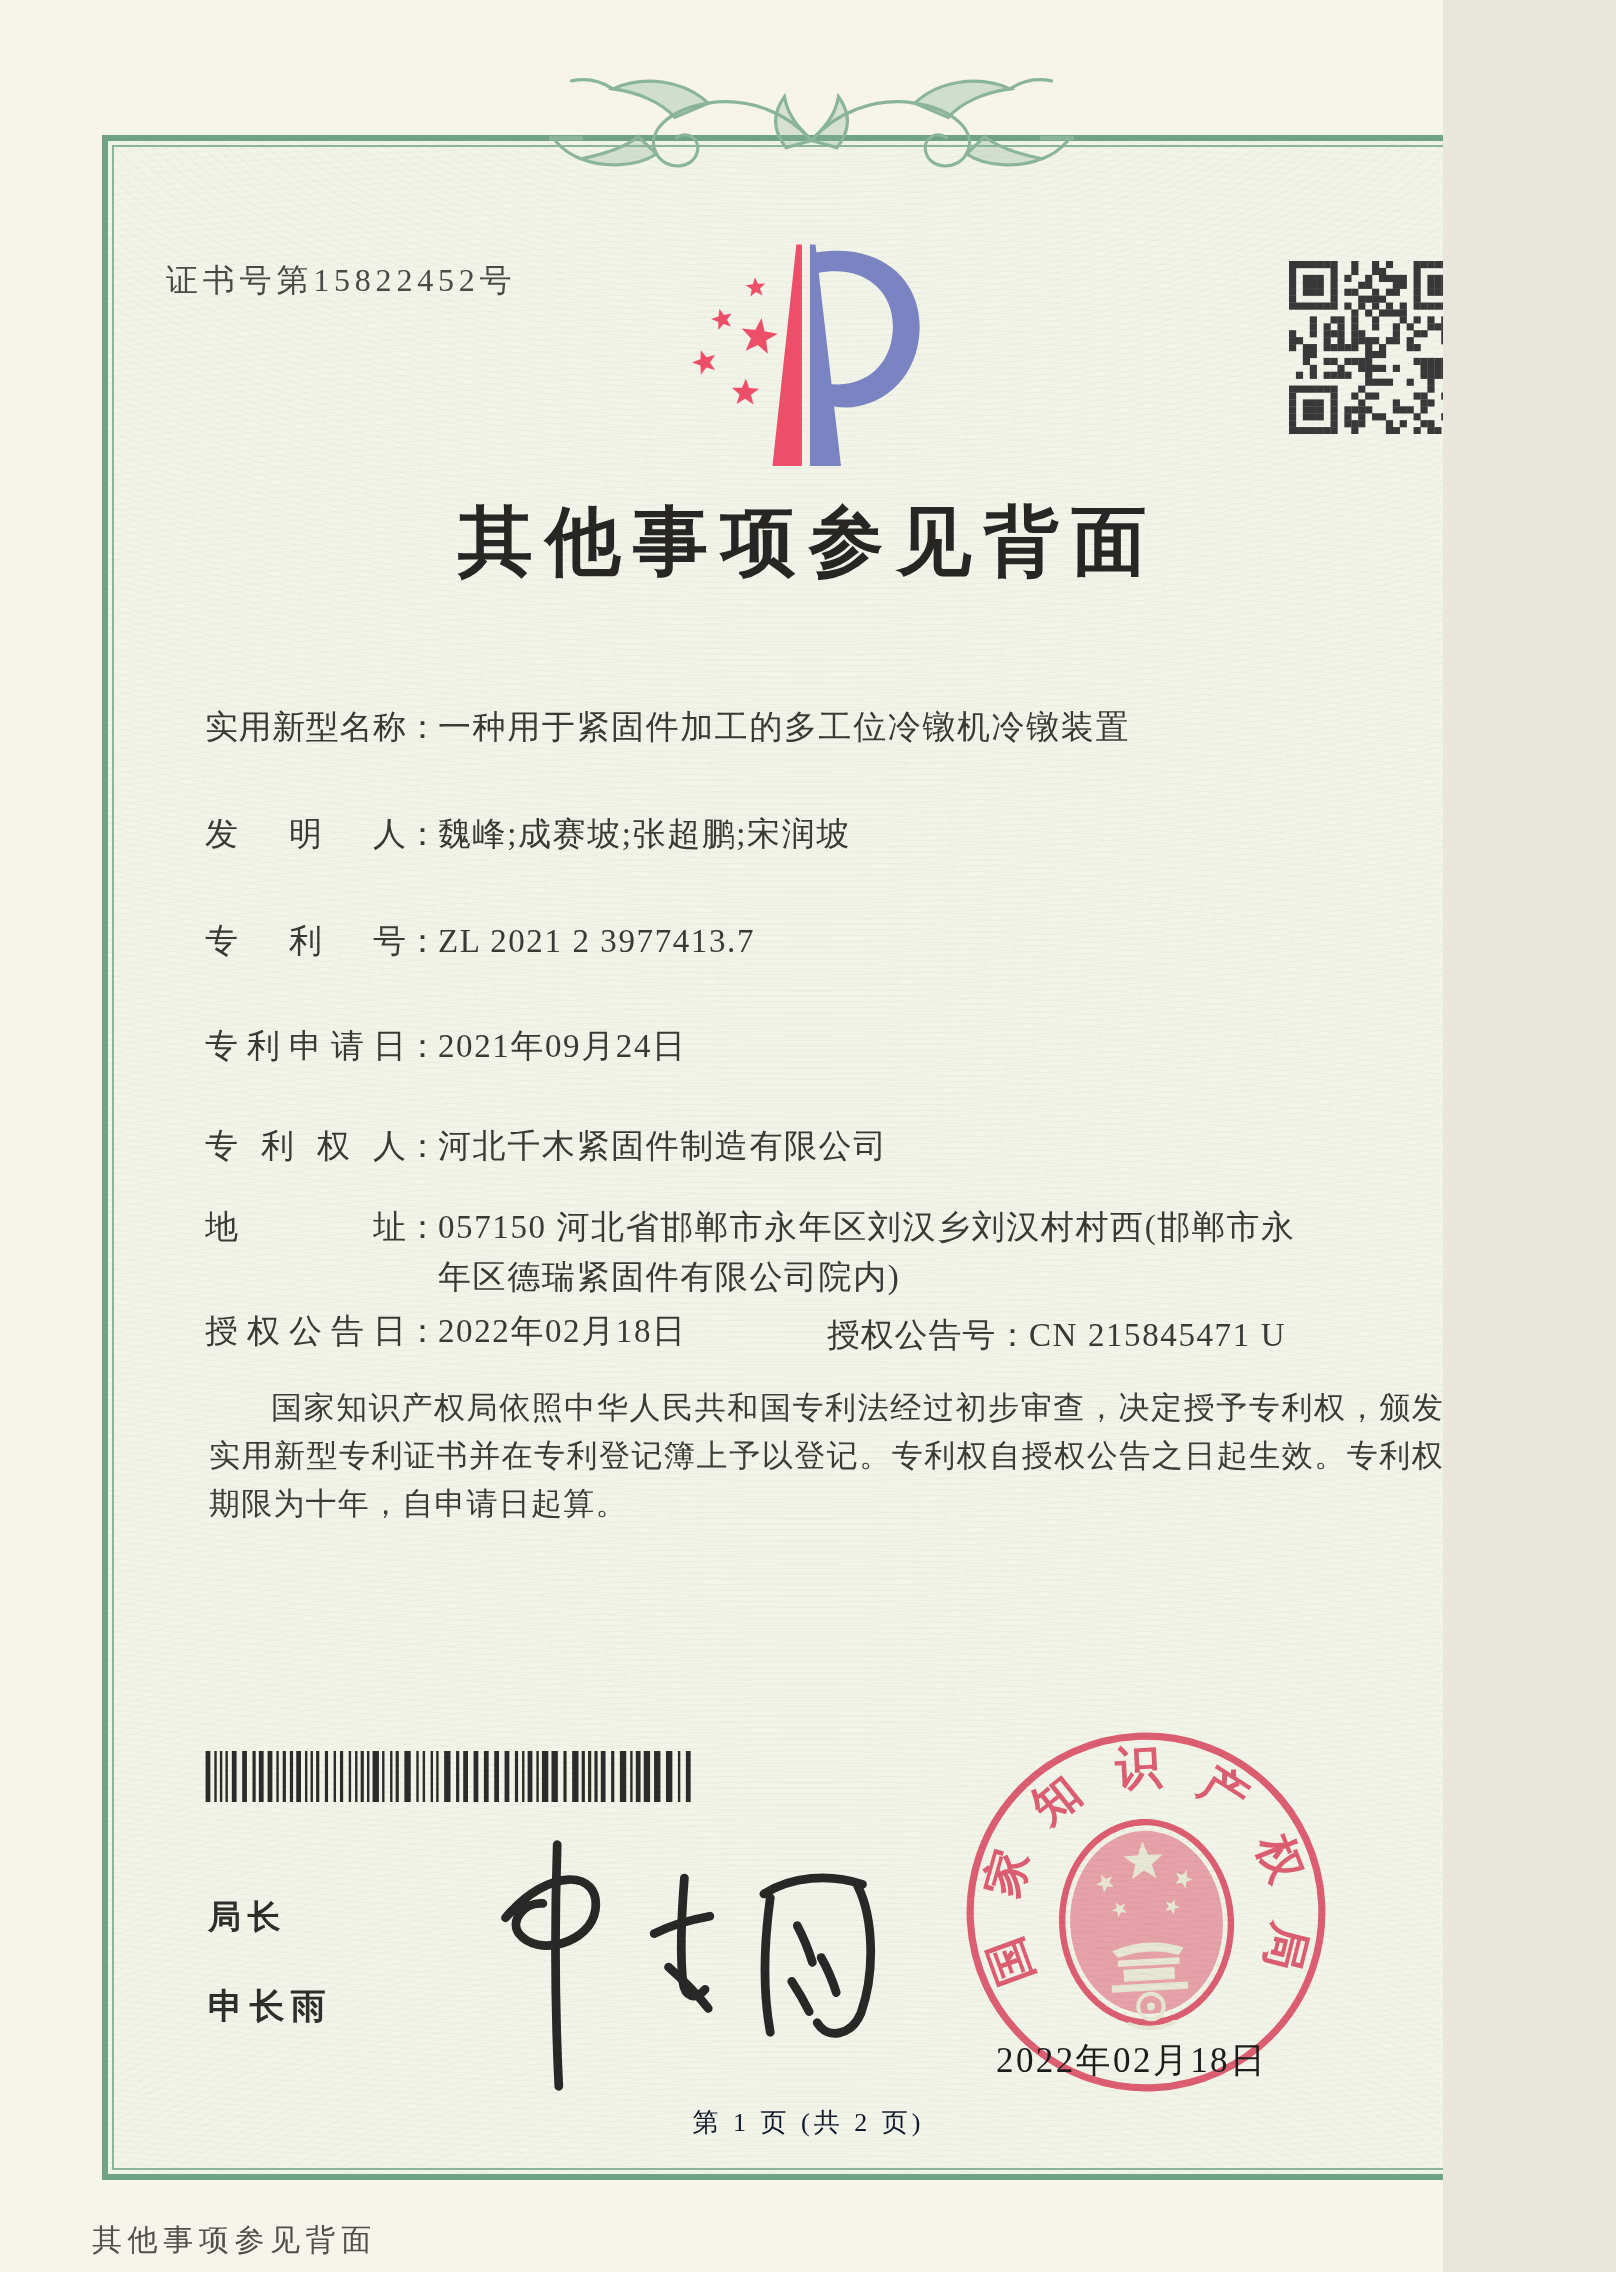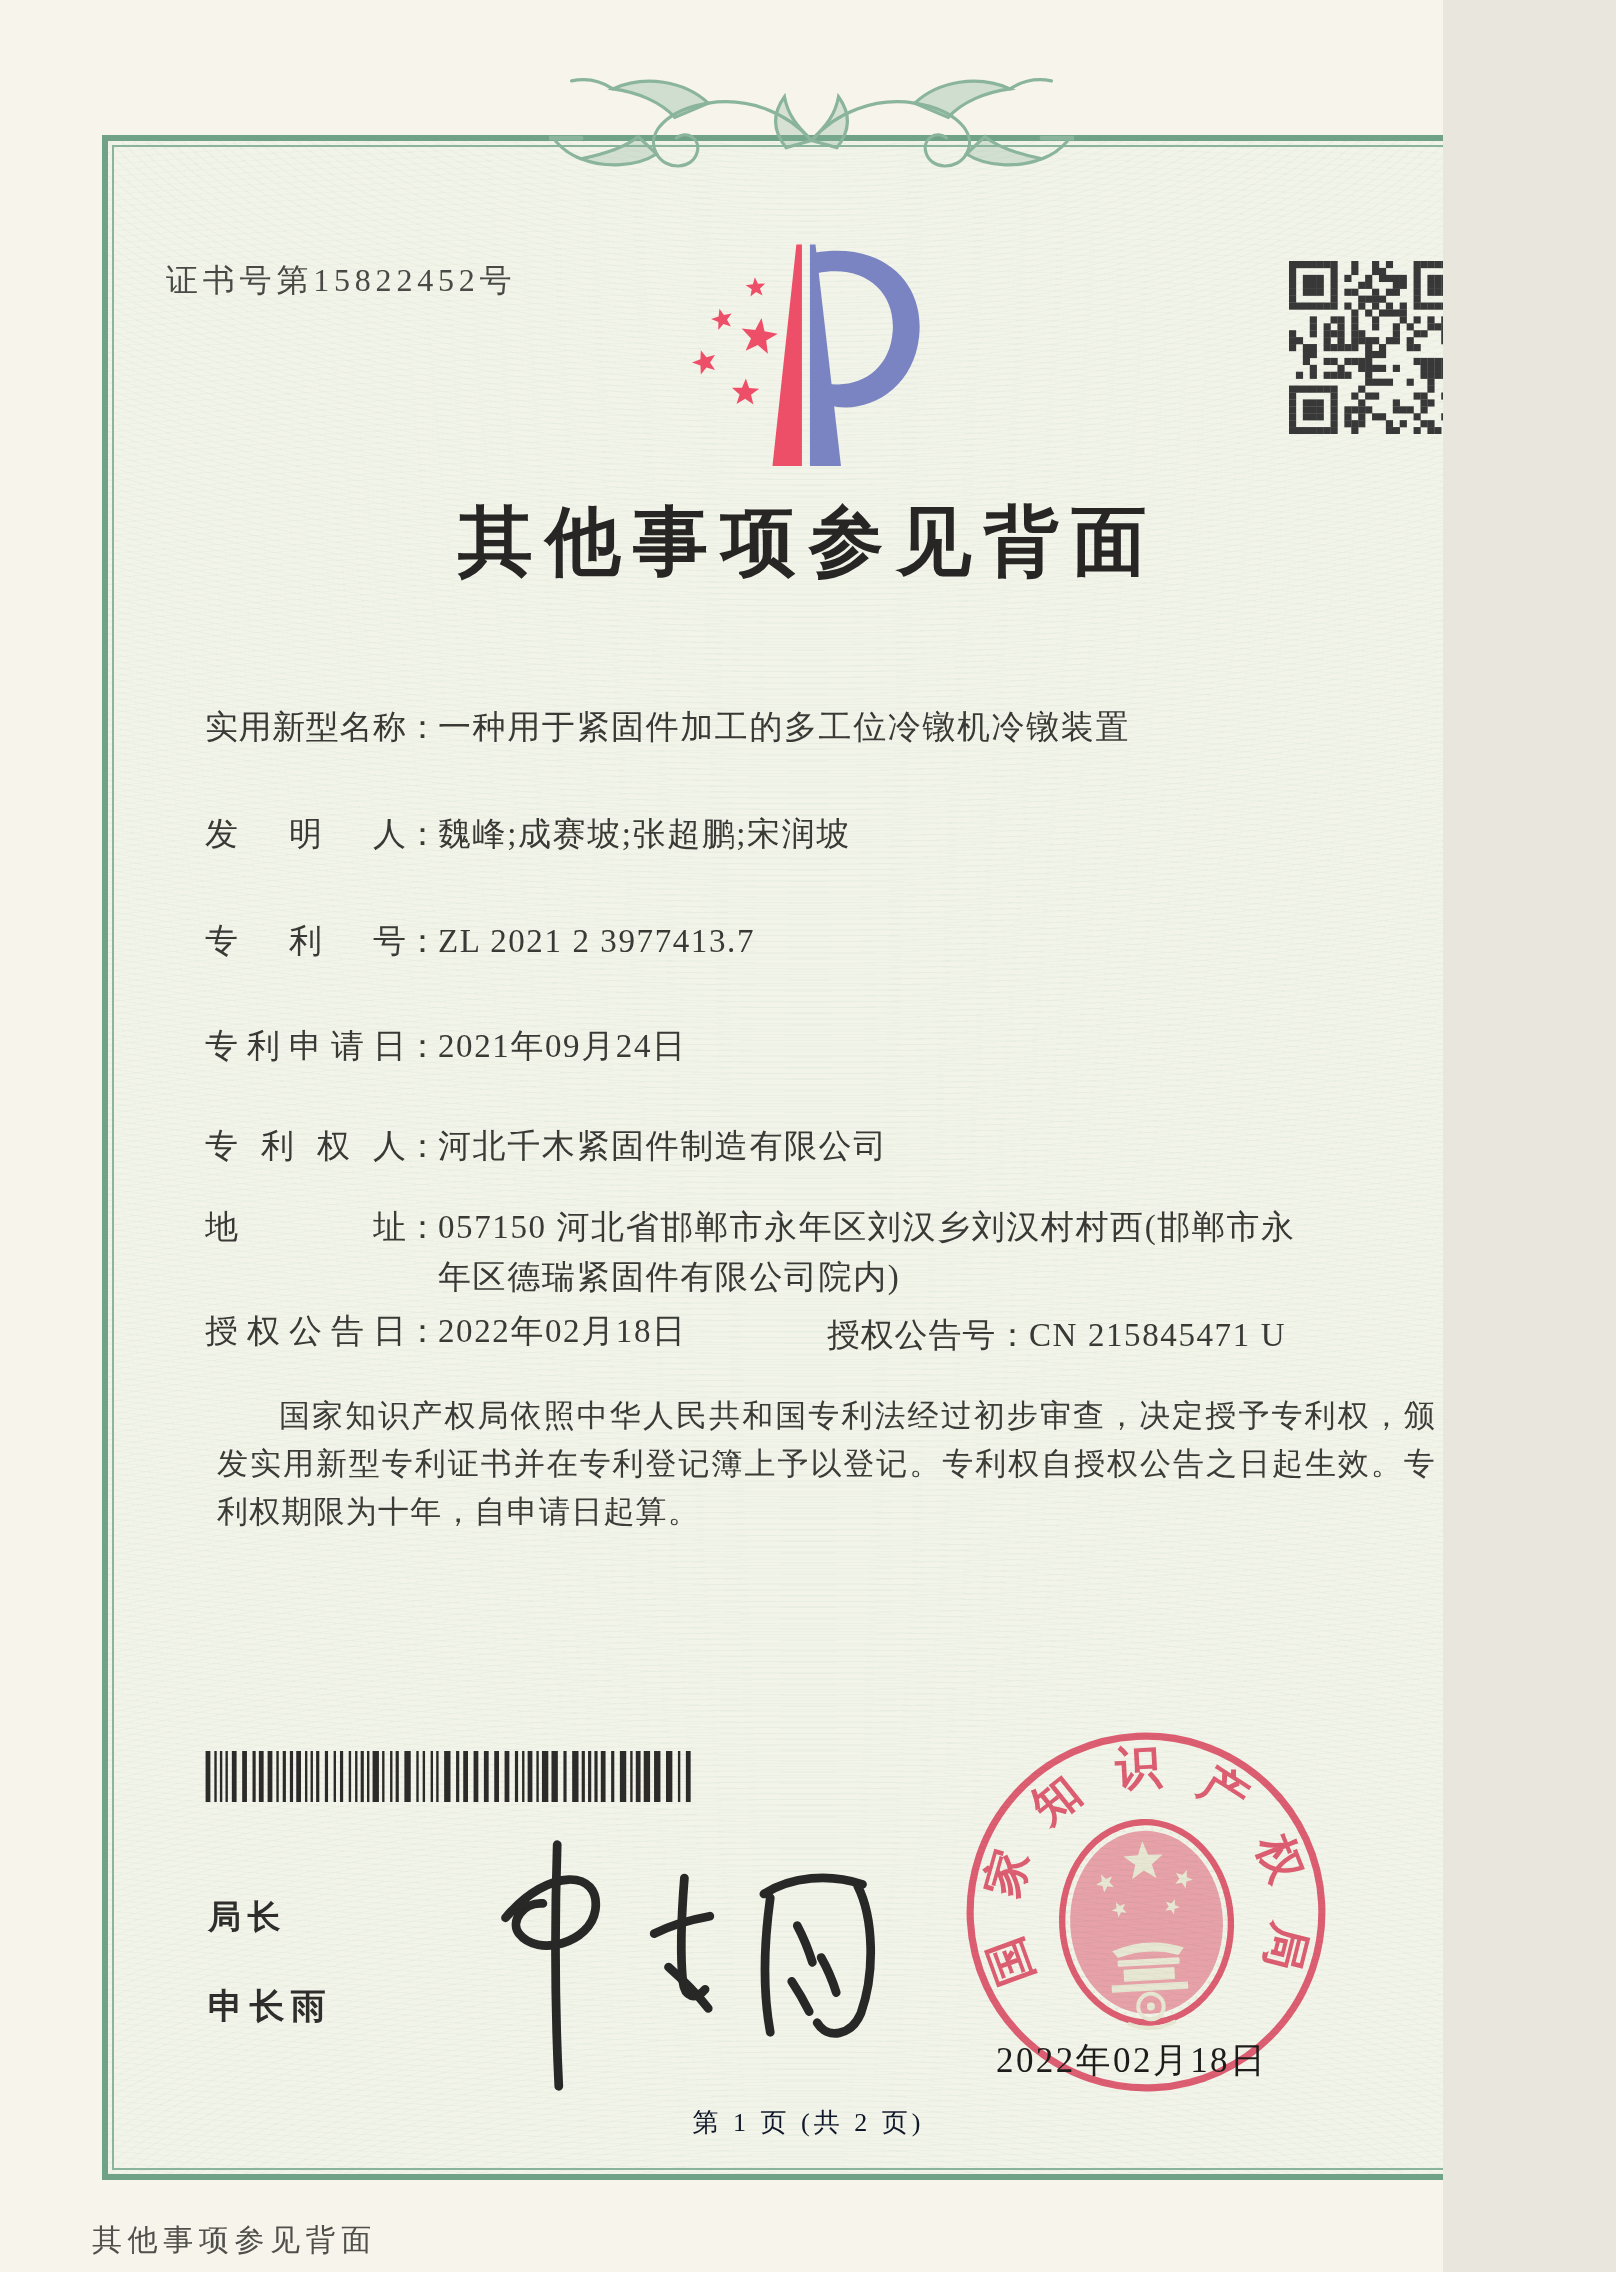--- a/index.html
+++ b/index.html
@@ -30,21 +30,21 @@
   .row{position:absolute;left:205px;width:1243px;font-size:33px;color:var(--ink);line-height:1.5}
   .lbl{display:inline-block;width:201px;vertical-align:top;text-align:justify;text-align-last:justify;text-justify:inter-character}
   .colon{display:inline-block;vertical-align:top;width:32px}
   .val{display:inline-block;vertical-align:top;letter-spacing:1.6px}
   .val-address{width:859px}
   .pair2{position:absolute;left:622px;top:4px;white-space:nowrap}
   .pair2 .lbl2{letter-spacing:0.8px}
 
   .paras{position:absolute;left:205px;top:1380px;width:1243px;font-size:31px;line-height:48px;
     color:#3c3b38;text-align:justify;letter-spacing:1.2px}
-  .paras p{text-indent:2em;margin:12px}
+  .paras p{text-indent:2em;margin:4px}
 
   .barcode{position:absolute;left:204px;top:1751px;width:493px;height:51px}
 
   .officer-title{position:absolute;left:208px;top:1895px;font-size:33px;letter-spacing:6.4px;color:#2f2e2c;font-weight:600}
   .officer-name{position:absolute;left:208px;top:1983px;font-size:35px;letter-spacing:6.4px;color:#2f2e2c;font-weight:600}
   .officer-title,.officer-name{font-family:"Liberation Sans","DejaVu Sans",sans-serif}
 
   .signature{position:absolute;left:430px;top:1822px;width:477px;height:279px}
 
   .seal{position:absolute;left:959px;top:1725px;width:374px;height:374px;mix-blend-mode:multiply;opacity:.93}

